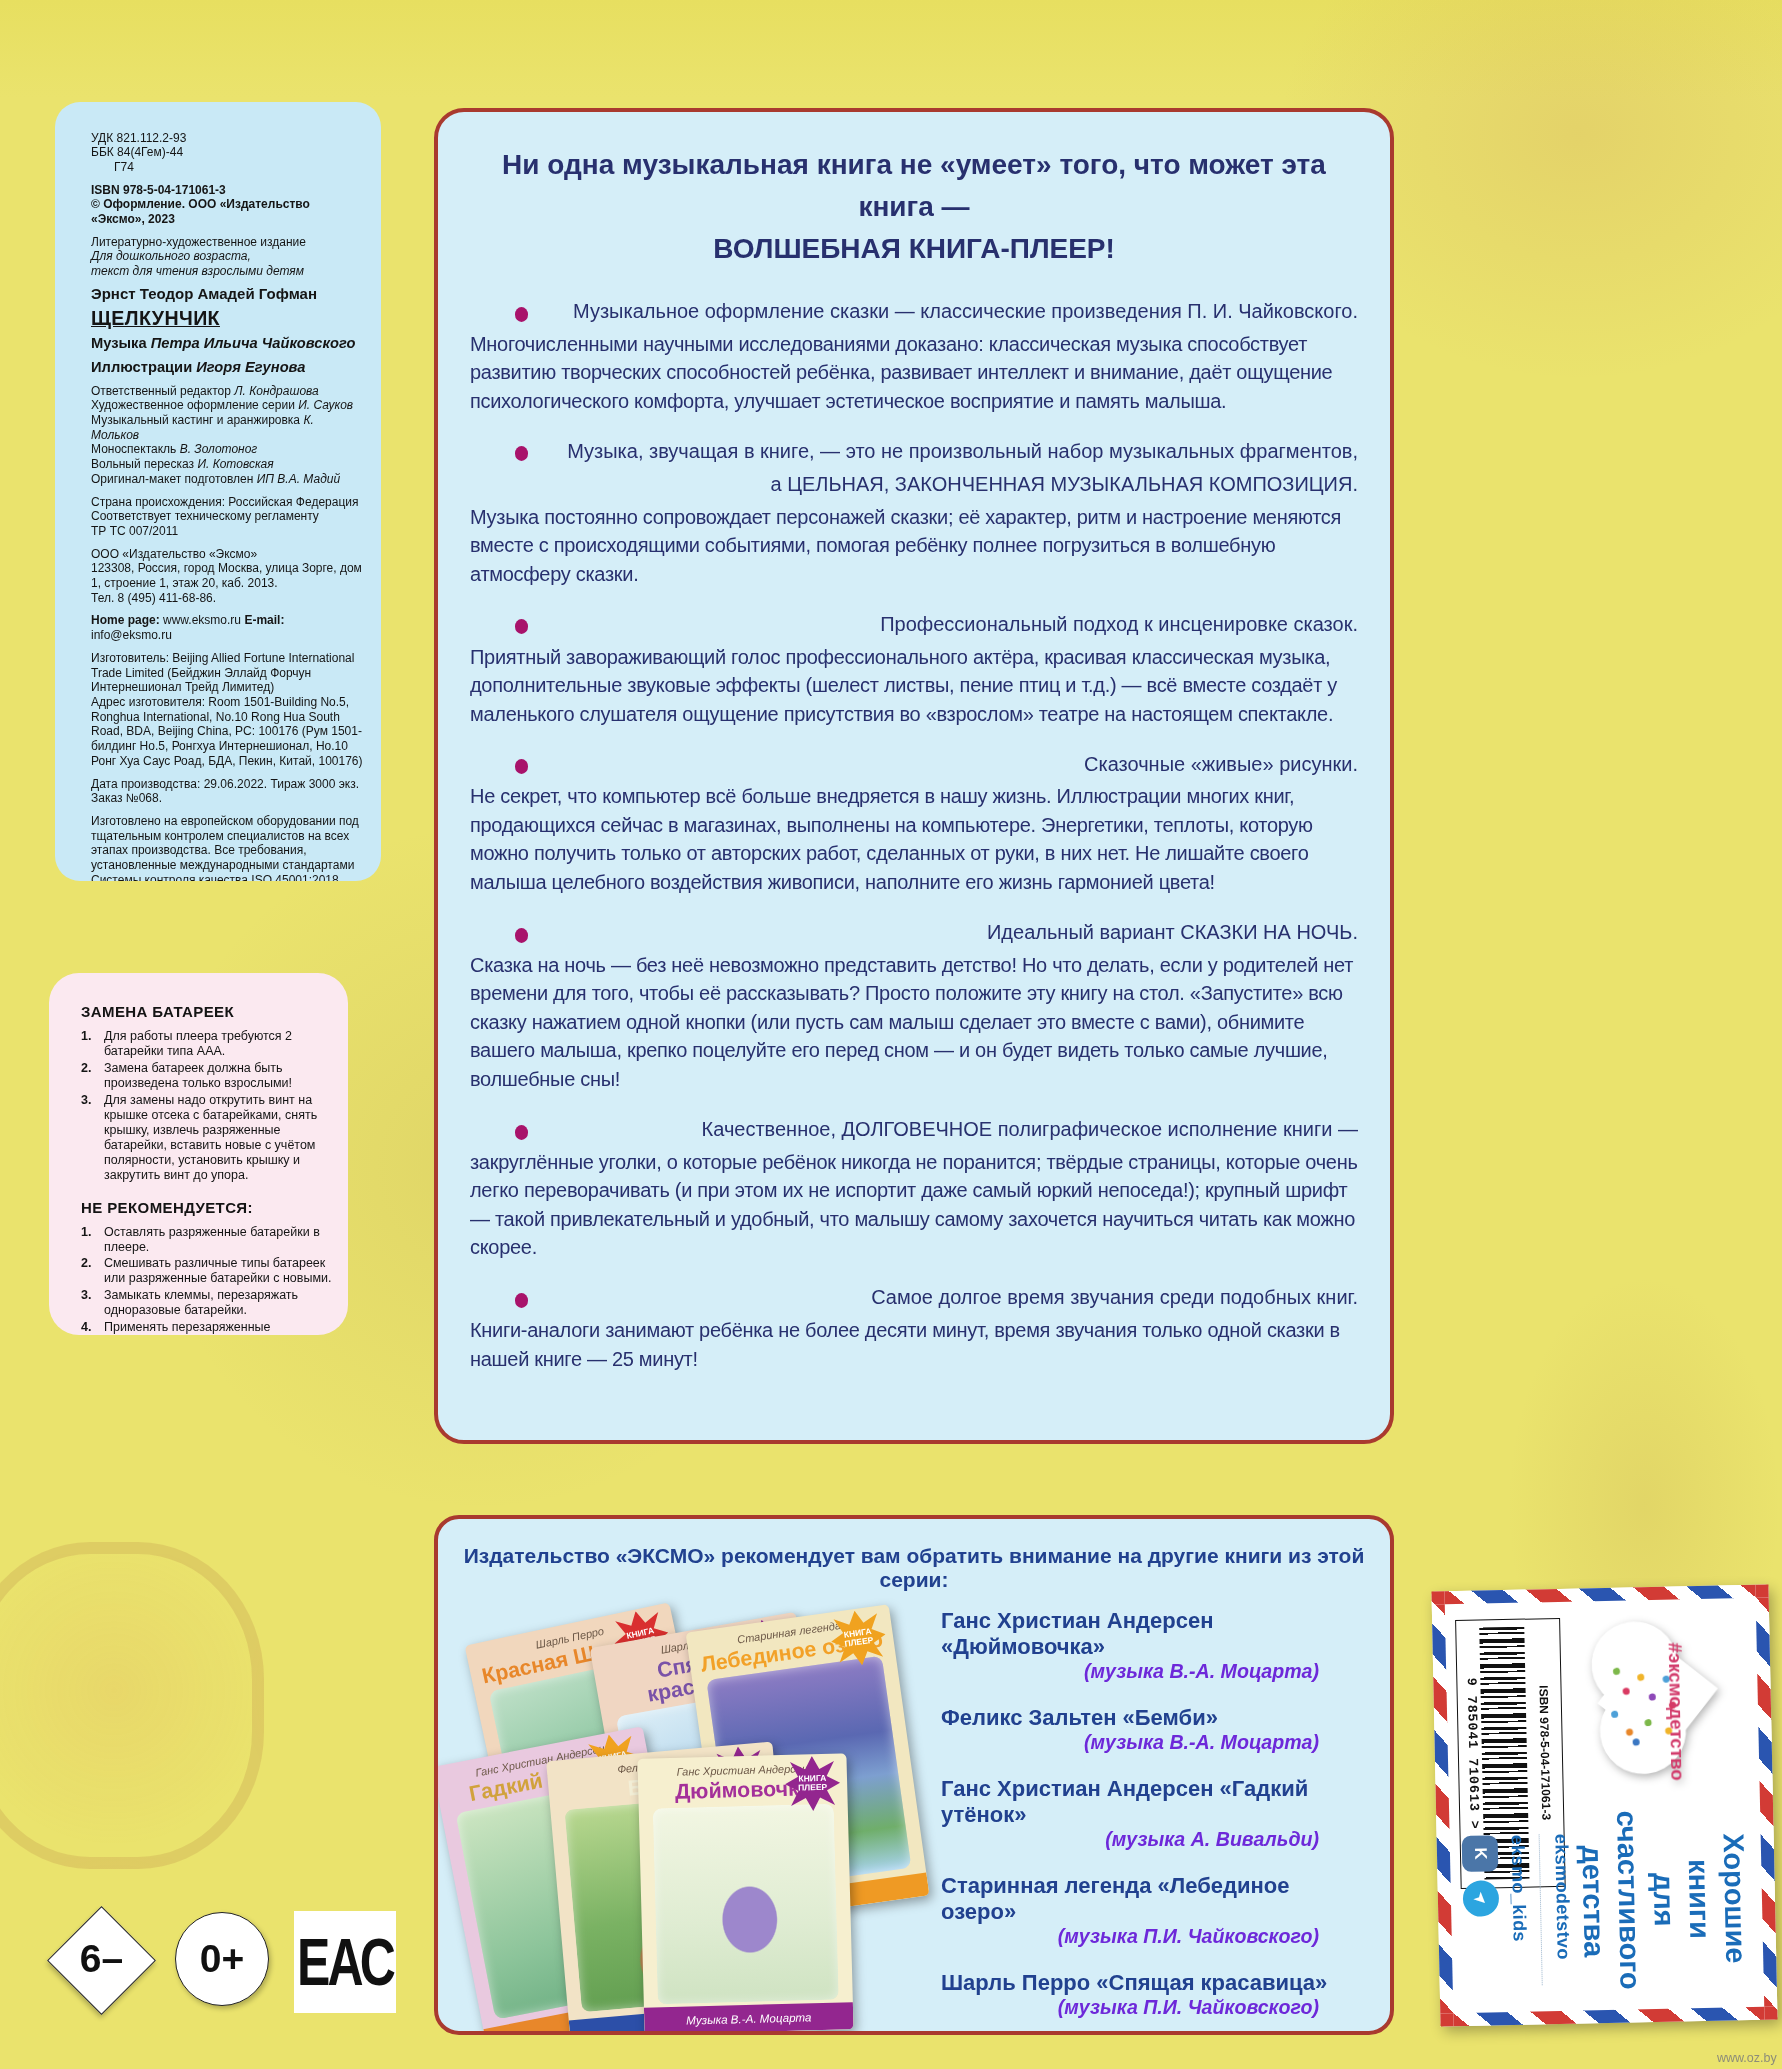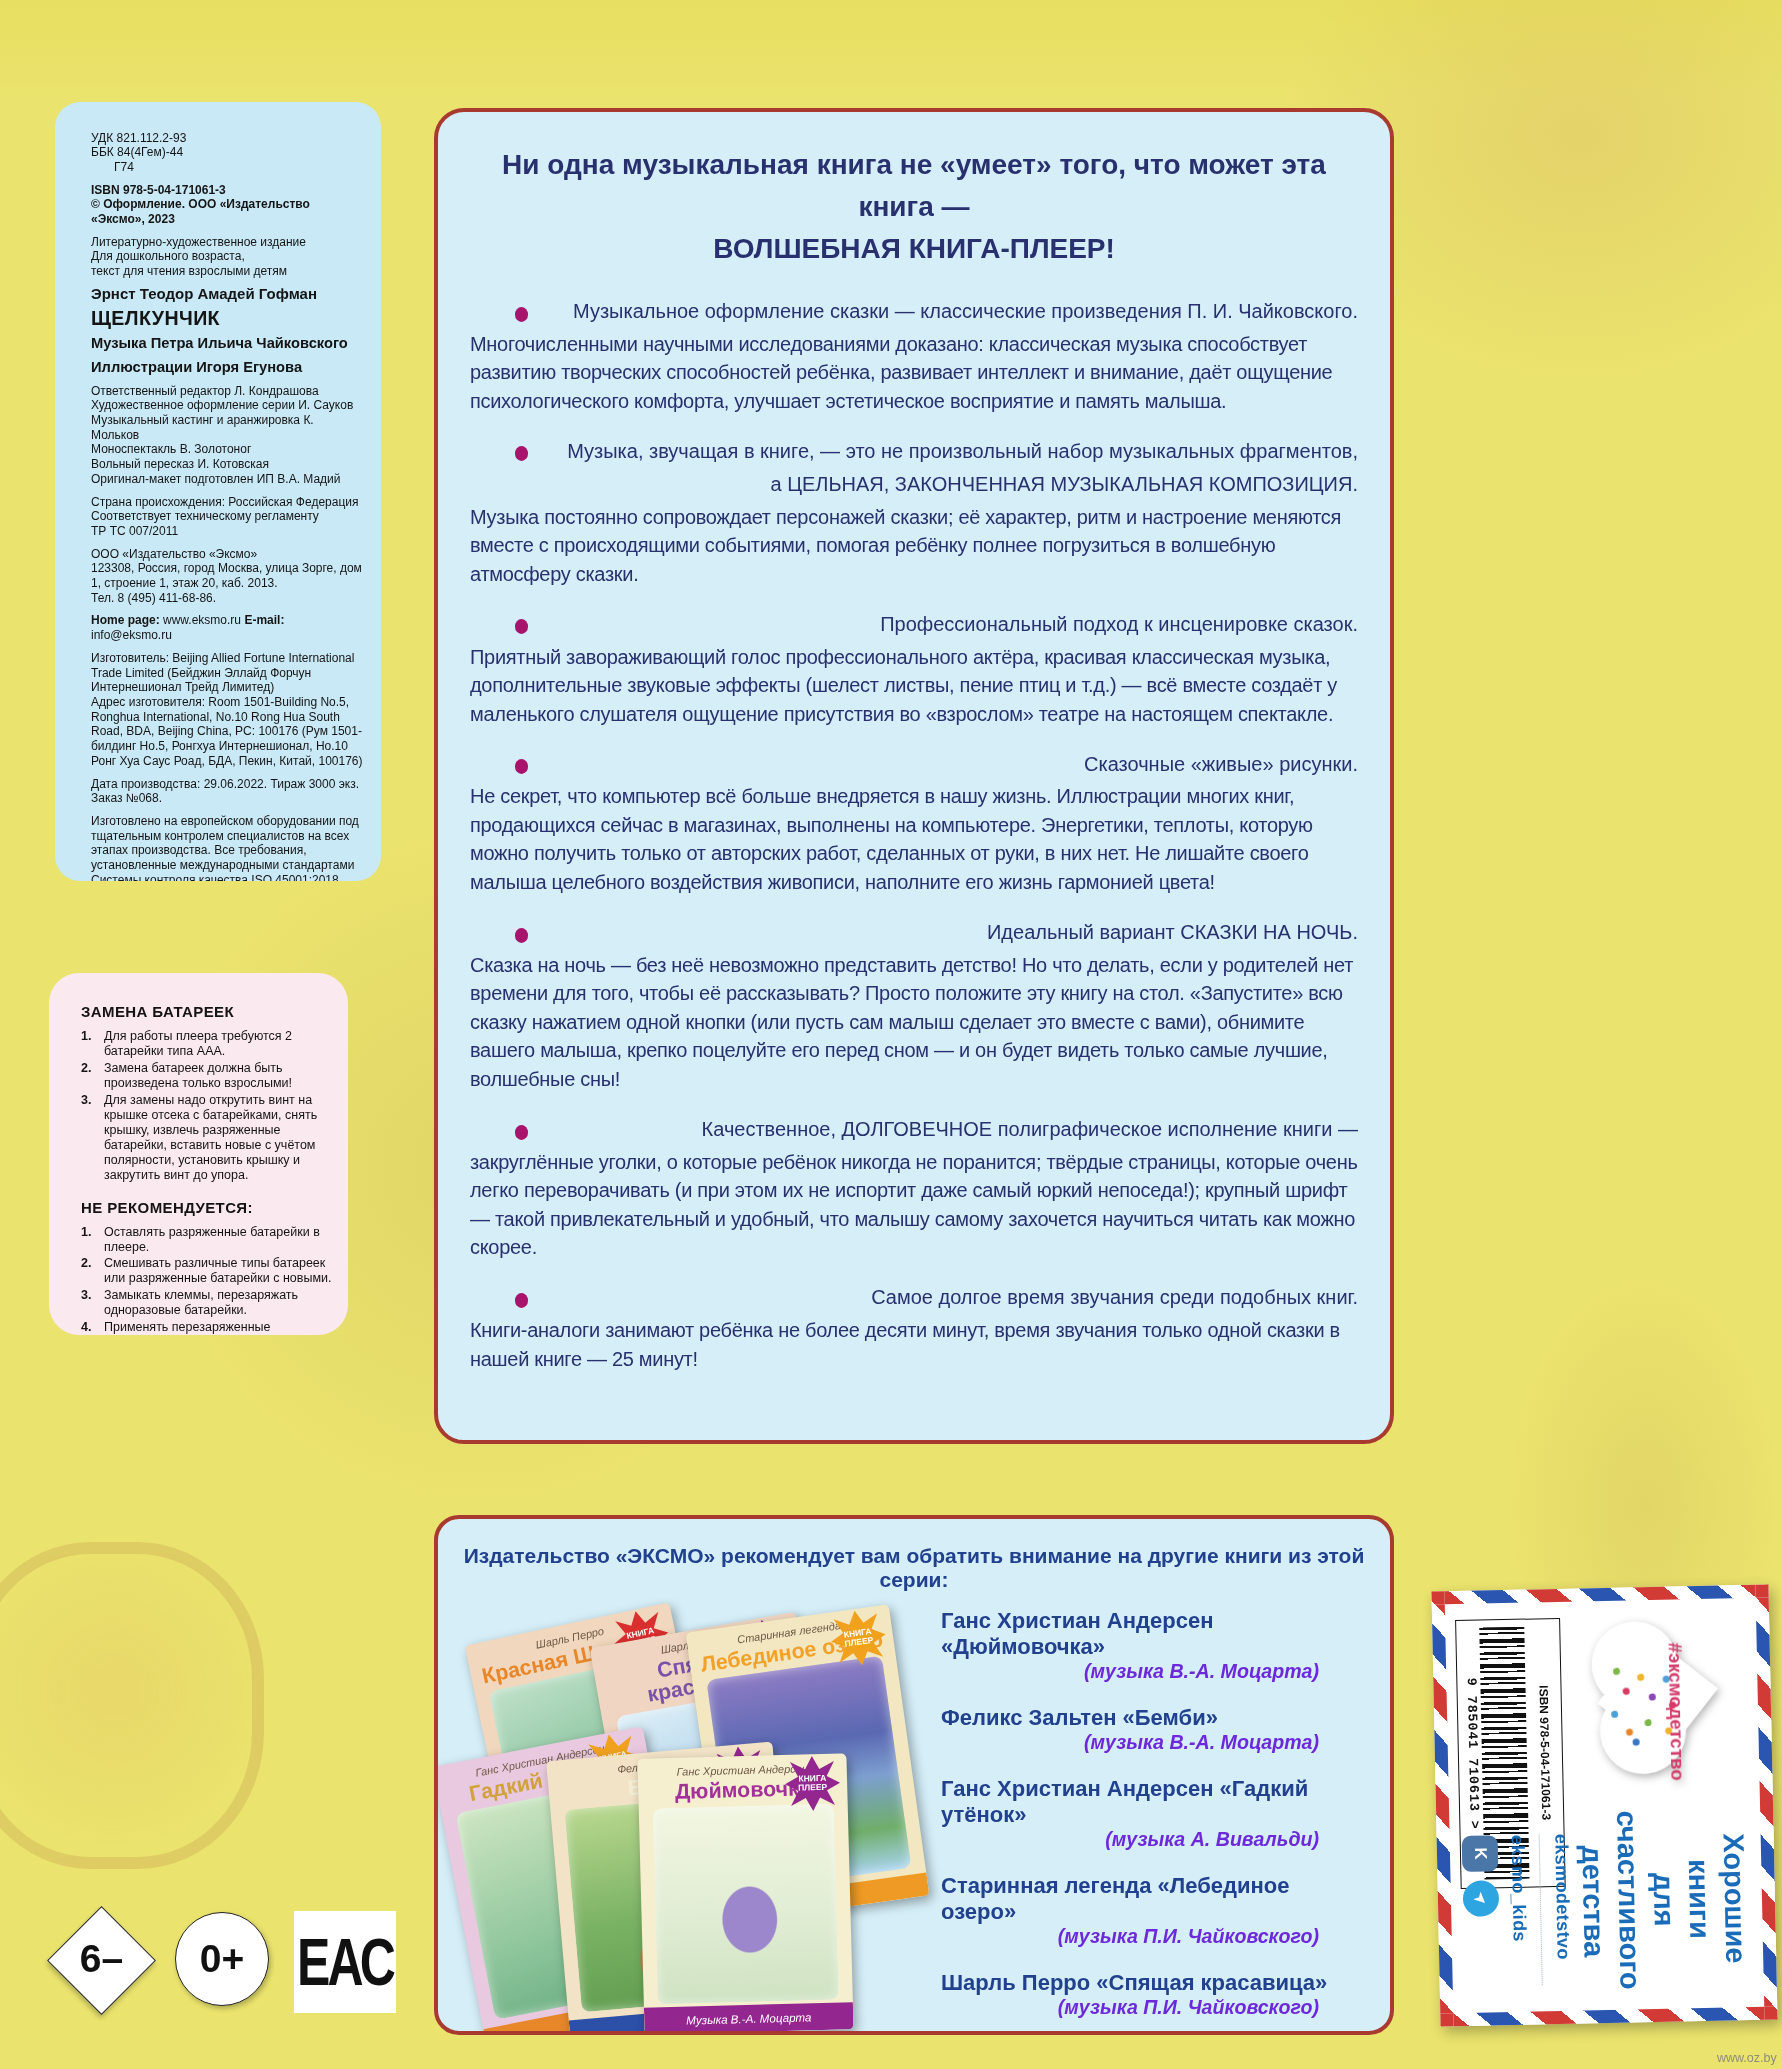--- a/index.html
+++ b/index.html
@@ -17,25 +17,25 @@
   #bg-kids{left:1274px;top:0;width:508px;height:383px;
     background:radial-gradient(ellipse at 60% 35%, rgba(190,110,80,.14), rgba(0,0,0,0) 70%);}
   #bg-girl{left:1506px;top:1274px;width:276px;height:463px;
     background:radial-gradient(ellipse at 50% 50%, rgba(170,125,60,.13), rgba(0,0,0,0) 70%);}
 
   
   #imprint{left:55px;top:102px;width:326px;height:779px;background:#c9e9f6;
     border-radius:25px;padding:28.5px 18px 14.3px 36px;box-sizing:border-box;overflow:hidden;}
   .iline{font-size:12px;line-height:14.7px;color:#151515;}
   .iline .b{font-weight:bold;}
-  .iline .i{text-align:right;}
+  .iline .i{font-style:italic;text-align:right;}
   .iline.ind{padding-left:23px;}
   .iline.gap{margin-top:8px;}
   .iline.author span{font-size:15px;}
-  .iline.book span{font-size:19.6px;letter-spacing:0.4px;}
+  .iline.book span{font-size:19.6px;letter-spacing:0.4px;text-decoration:underline;}
   .iline.mid span{font-size:14.7px;}
 
   
   #battery{left:49px;top:973px;width:299px;height:362px;background:#fbe9f0;
     border-radius:30px;padding:30px 14.3px 9px 32px;box-sizing:border-box;overflow:hidden;}
   .bt-head{font-weight:bold;font-size:15px;color:#141414;margin-bottom:9px;letter-spacing:0.4px;}
   .bt-head2{margin-top:16px;}
   .bt-item{display:flex;font-size:12.5px;line-height:15px;color:#141414;margin-bottom:1.8px;}
   .bt-item .num{font-weight:bold;flex:0 0 23px;}
   .bt-item .btxt{flex:1;}

